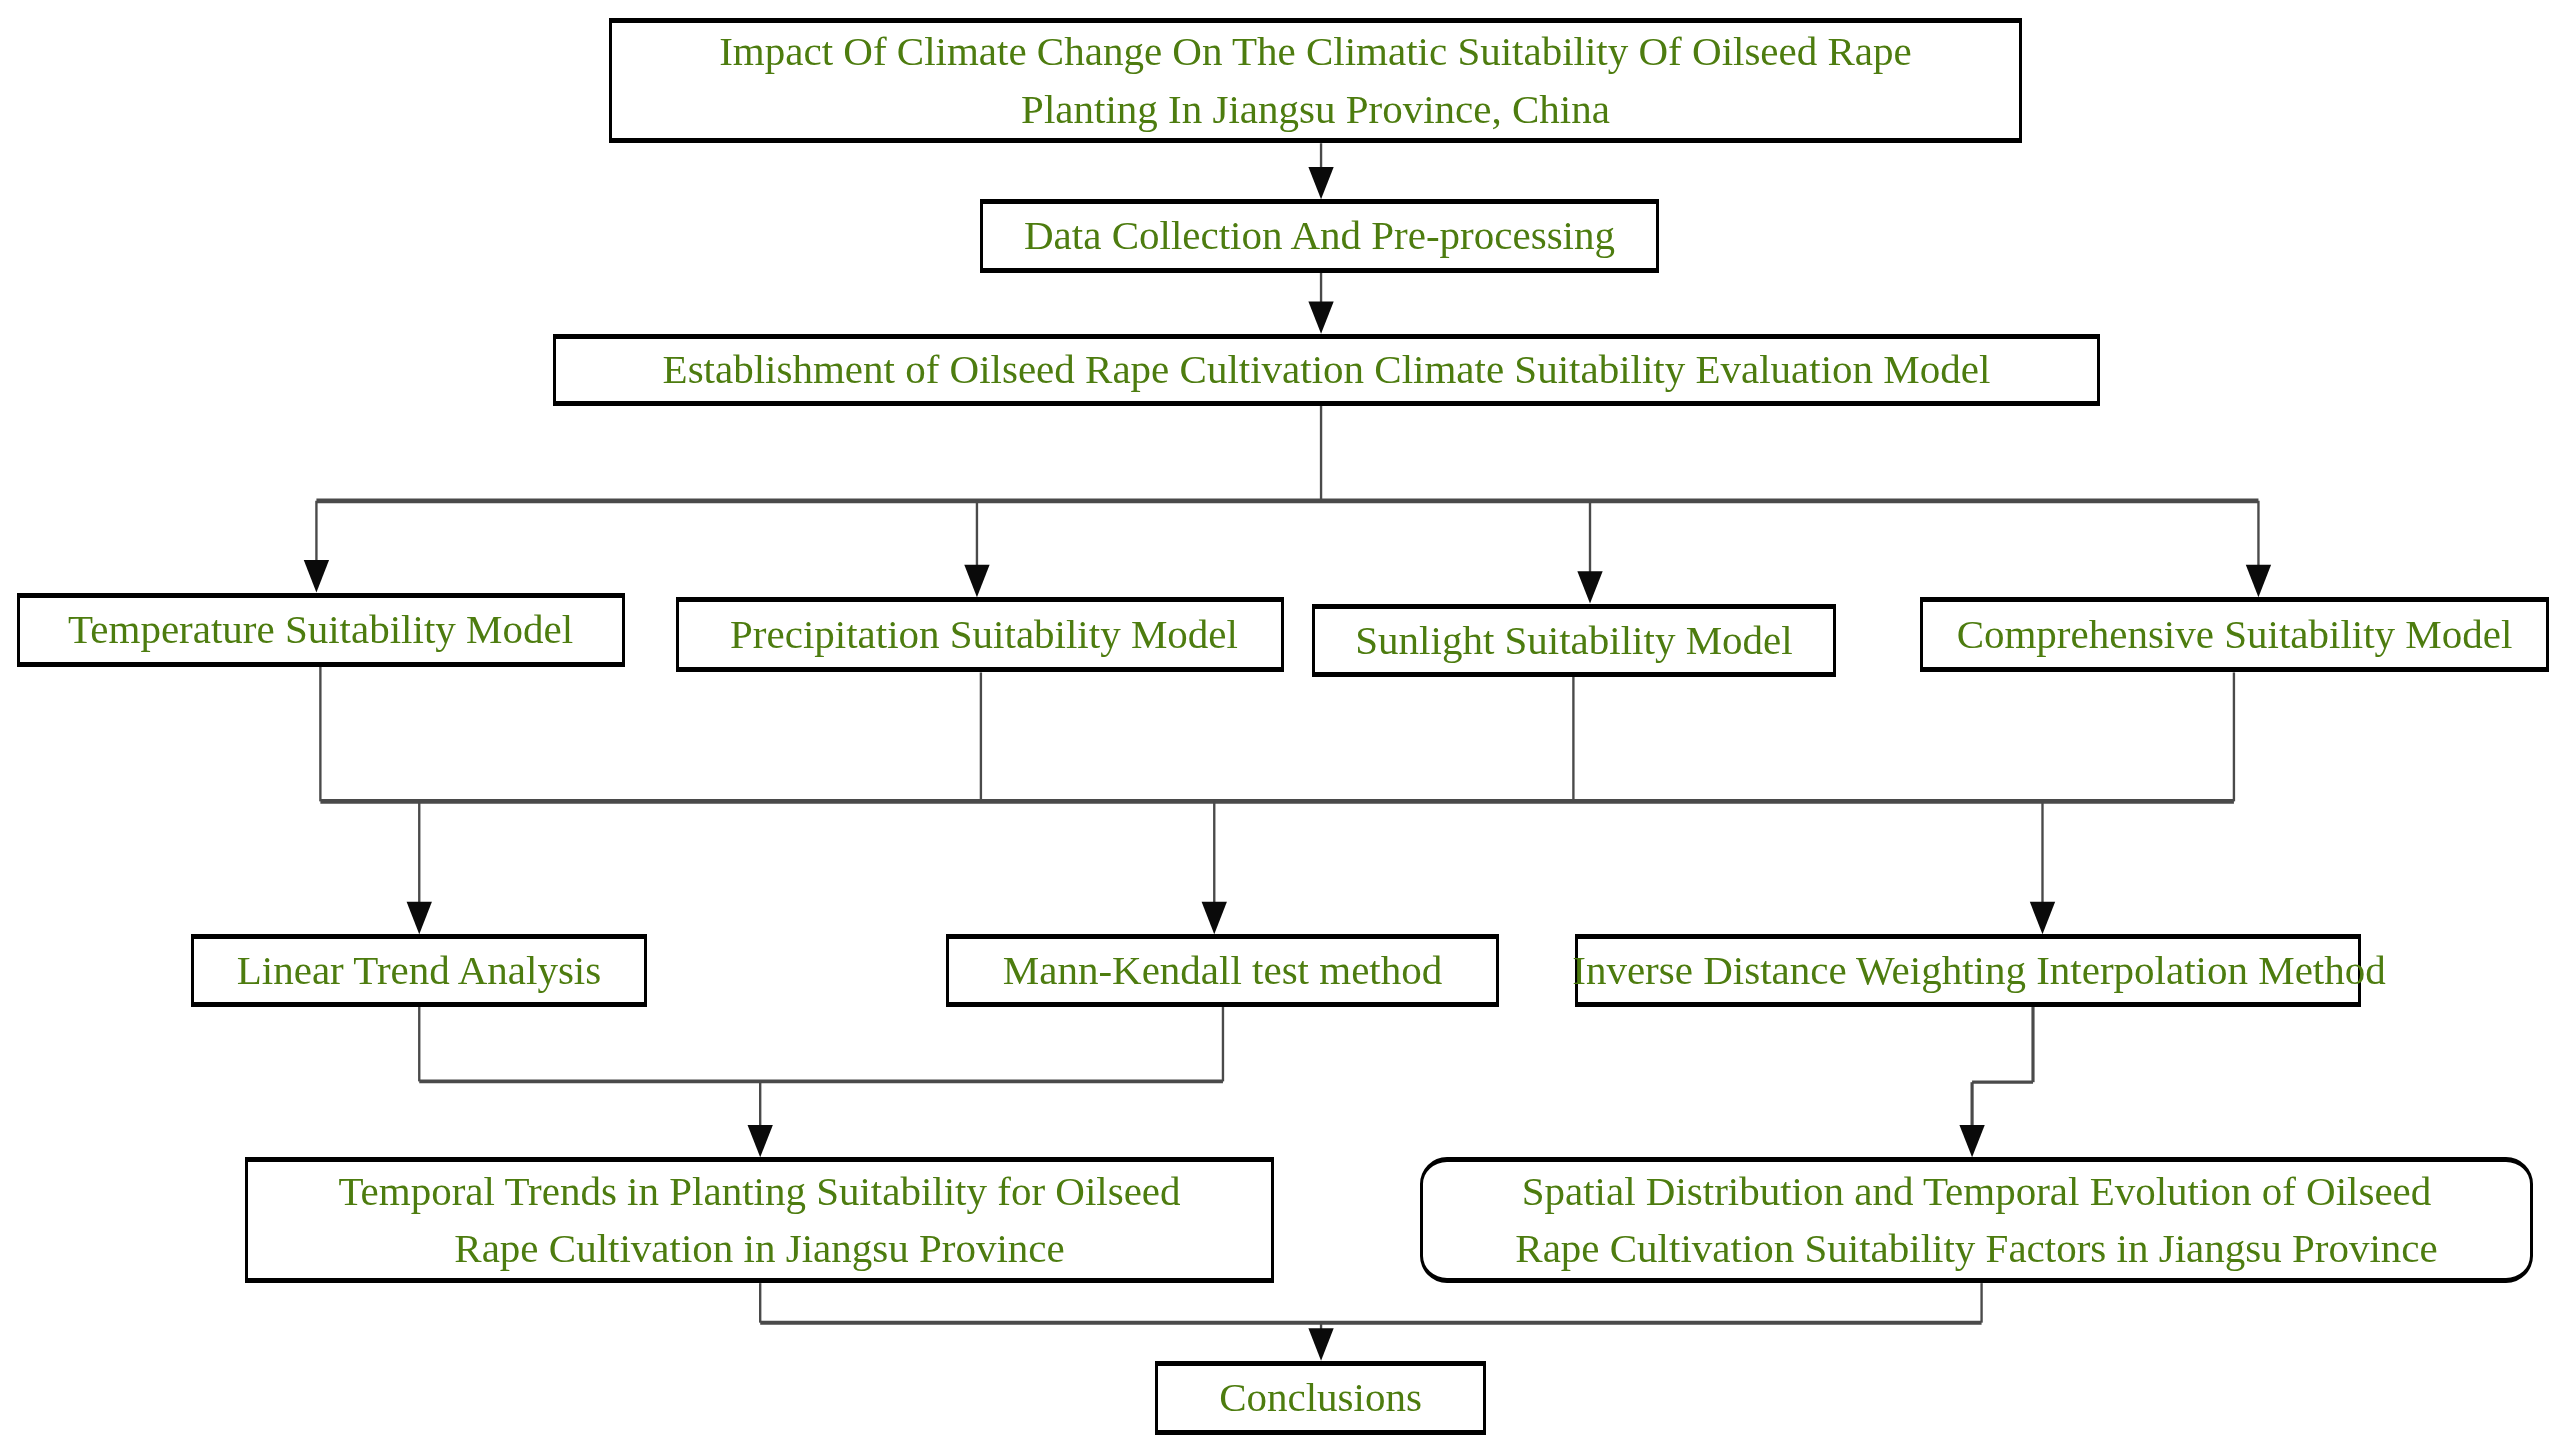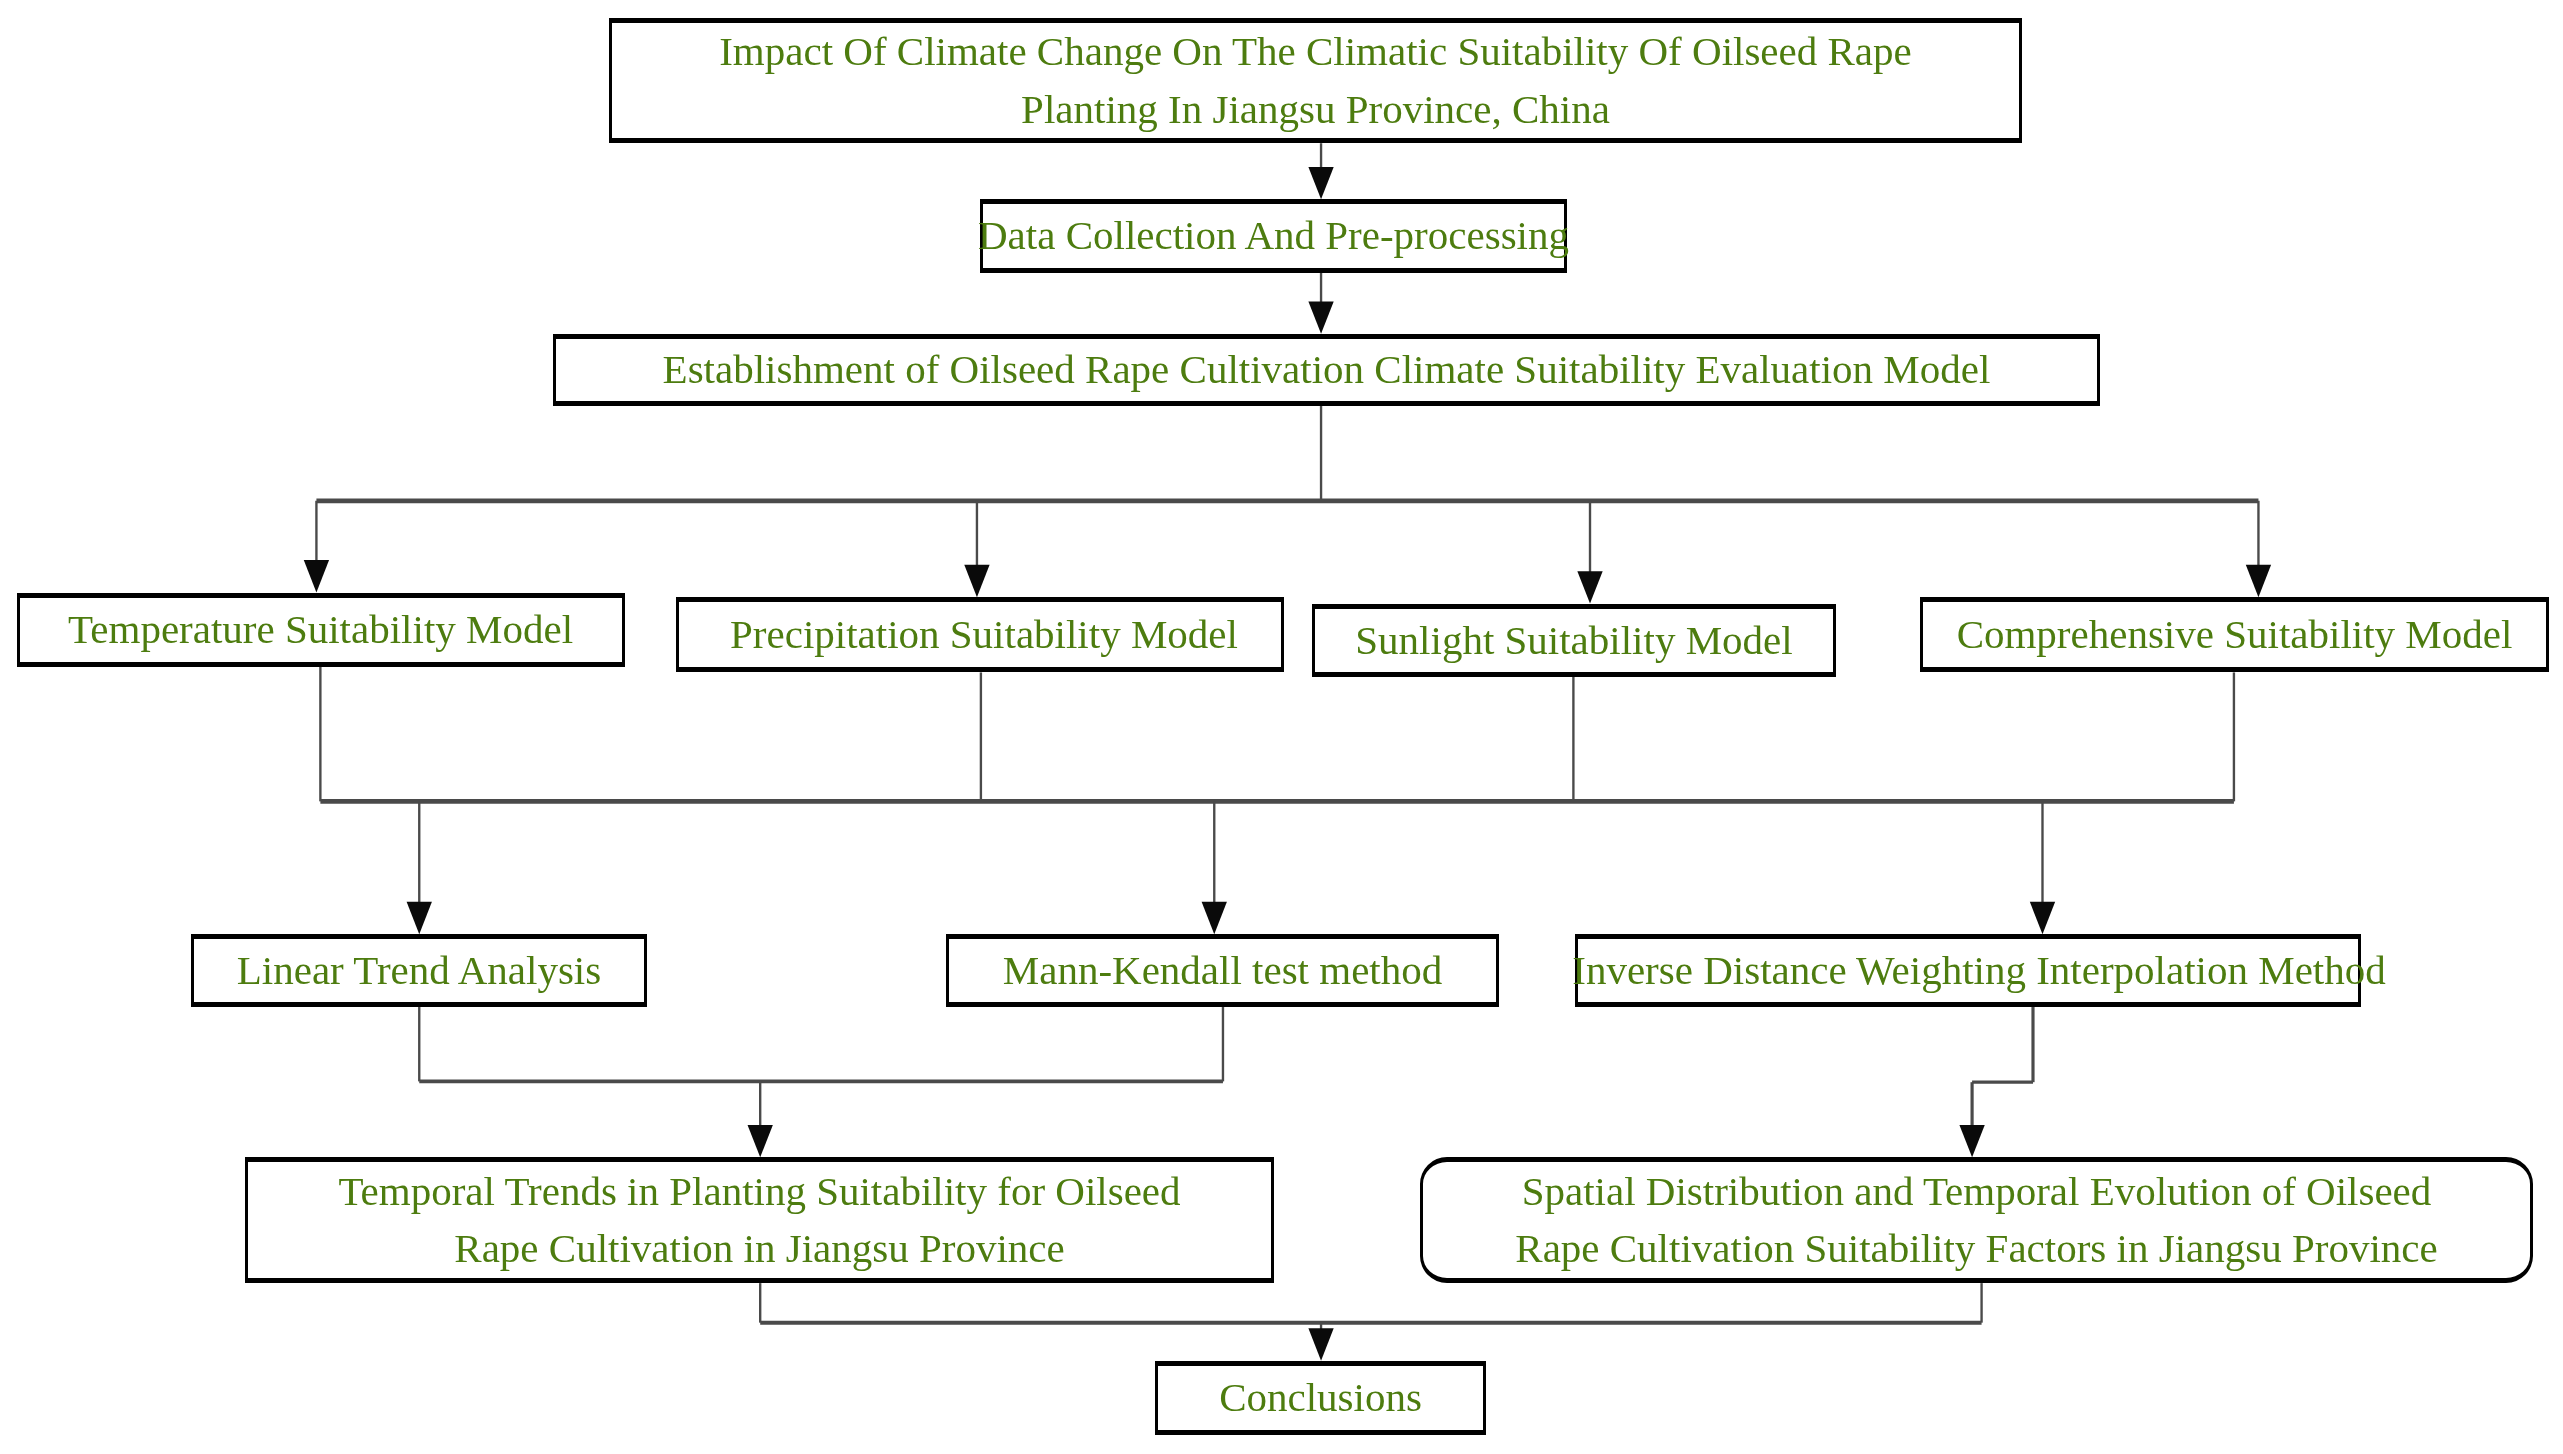--- a/index.html
+++ b/index.html
@@ -39,21 +39,21 @@
     font-size: 41px;
     line-height: 1.40;
     z-index: 2;
   }
   .node .line {
     display: block;
     white-space: nowrap;
   }
   
   #n-title          { left: 609px;  top: 18px;   width: 1413px; height: 125px; }
-  #n-data           { left: 980px; top: 199px;  width: 587px;  height: 74px;  }
+  #n-data           { left: 980px; top: 199px;  width: 679px;  height: 74px;  }
   #n-establishment  { left: 553px;  top: 334px;  width: 1547px; height: 72px;  }
   #n-temperature    { left: 16.6px;   top: 593px;  width: 608px;  height: 74px;  }
   #n-precipitation  { left: 676px;  top: 597px;  width: 608px;  height: 75px; padding-left: 8px;  }
   #n-sunlight       { left: 1312px; top: 604px;  width: 524px;  height: 73px;  }
   #n-comprehensive  { left: 1920px; top: 597px;  width: 629px;  height: 75px;  }
   #n-linear         { left: 191px;  top: 934px; width: 456px;  height: 73px;  }
   #n-mannkendall    { left: 946px; top: 934px; width: 553px;  height: 73px;  }
   #n-idw            { left: 1575px; top: 934px; width: 786px; height: 73px; padding-left: 22px;  }
   #n-temporal       { left: 245px;  top: 1157px; width: 1029px; height: 126px; }
   #n-spatial        { left: 1420px; top: 1157px; width: 1113px; height: 126px; border-radius: 27px; }

